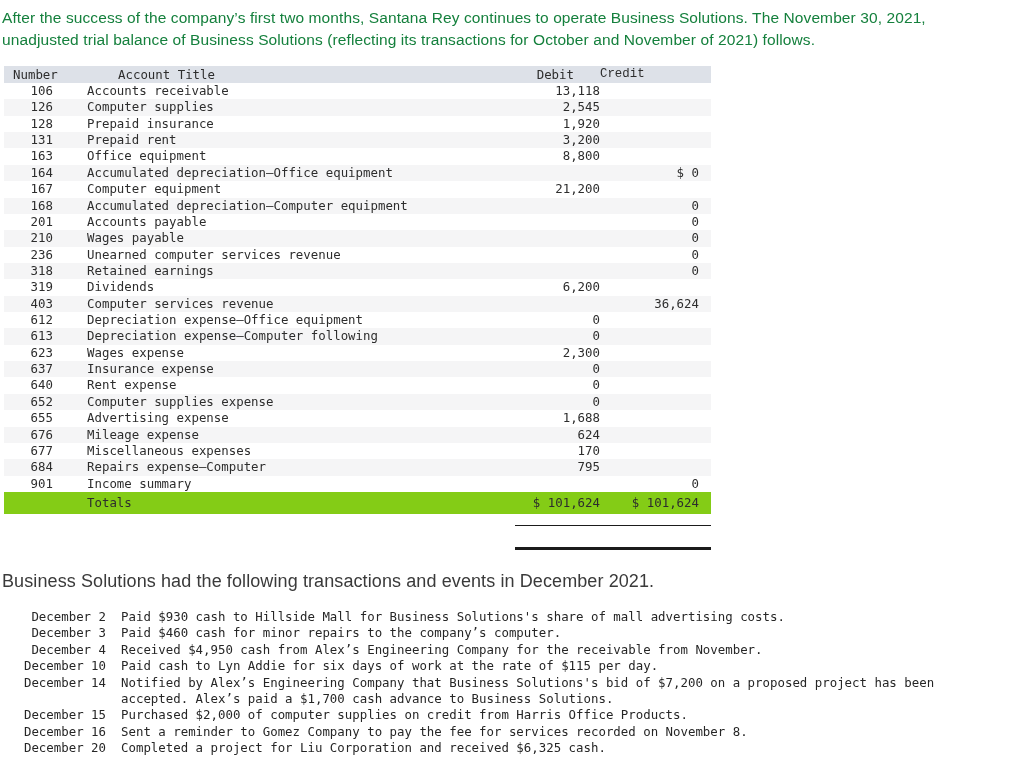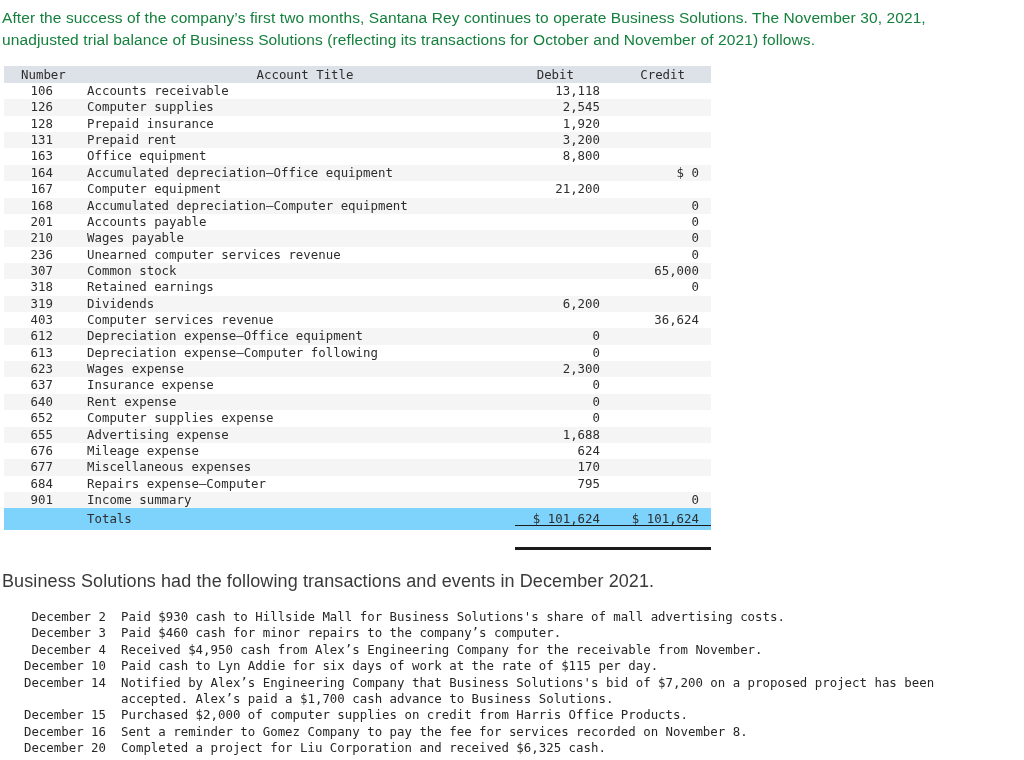--- a/index.html
+++ b/index.html
@@ -10,31 +10,31 @@
   .intro{
     position:absolute;left:2px;top:7px;width:1016px;
     font-size:15.5px;line-height:22px;color:#15803d;letter-spacing:0.1px;
   }
   
   .tb{
     position:absolute;left:4px;top:66px;width:707px;height:484px;
     font-family:"DejaVu Sans Mono", monospace;font-size:12.4px;color:#2d2d2d;
   }
   .tb-header{display:flex;height:17px;line-height:17px;background:#dde1e8;}
-  .h-num{width:80px;box-sizing:border-box;padding-left:9px;margin-left:8px;}
-  .h-acct{flex:1;text-align:center;box-sizing:border-box;padding-left:34px;}
+  .h-num{width:80px;box-sizing:border-box;padding-left:9px;}
+  .h-acct{flex:1;box-sizing:border-box;padding-left:34px;}
   .h-debit{width:116px;text-align:right;box-sizing:border-box;padding-right:26px;}
-  .h-credit{width:111px;text-align:right;box-sizing:border-box;padding-right:26px;}
+  .h-credit{width:111px;box-sizing:border-box;padding-right:26px;font-family:Liberation Mono, monospace;}
   .tb-row{display:flex;height:16.37px;line-height:16.37px;}
   .tb-rows .tb-row:nth-child(even){background:#f5f5f6;}
   .c-num{width:80px;box-sizing:border-box;text-align:right;padding-right:31px;}
   .c-acct{flex:1;box-sizing:border-box;padding-left:3px;white-space:pre;}
   .c-debit{width:116px;text-align:right;}
   .c-credit{width:111px;box-sizing:border-box;text-align:right;padding-right:12px;}
-  .tb-totals{display:flex;height:22px;line-height:22px;background:#7dd3fc;}
+  .tb-totals{display:flex;height:22px;line-height:22px;background:#84cc16;}
   .rule-a{position:absolute;left:511px;top:459px;width:196px;height:1px;background:#1b1b1b;}
   .rule-b{position:absolute;left:511px;top:481px;width:196px;height:3px;background:#1b1b1b;}
   
   .section-heading{
     position:absolute;left:2px;top:570px;width:1016px;
     font-size:18px;line-height:22px;color:#3a3a3a;letter-spacing:0.1px;
   }
   .txns{
     position:absolute;left:0;top:609px;width:916px;
     font-family:"DejaVu Sans Mono", monospace;font-size:12.4px;line-height:16.4px;color:#262626;
@@ -130,26 +130,20 @@
     <div class="c-credit">0</div>
   </div>
 
   <div class="tb-row">
     <div class="c-num">236</div>
     <div class="c-acct">Unearned computer services revenue</div>
     <div class="c-debit"></div>
     <div class="c-credit">0</div>
   </div>
 
-  <div class="tb-row">
-    <div class="c-num">307</div>
-    <div class="c-acct">Common stock</div>
-    <div class="c-debit"></div>
-    <div class="c-credit">65,000</div>
-  </div>
 
   <div class="tb-row">
     <div class="c-num">318</div>
     <div class="c-acct">Retained earnings</div>
     <div class="c-debit"></div>
     <div class="c-credit">0</div>
   </div>
 
   <div class="tb-row">
     <div class="c-num">319</div>

